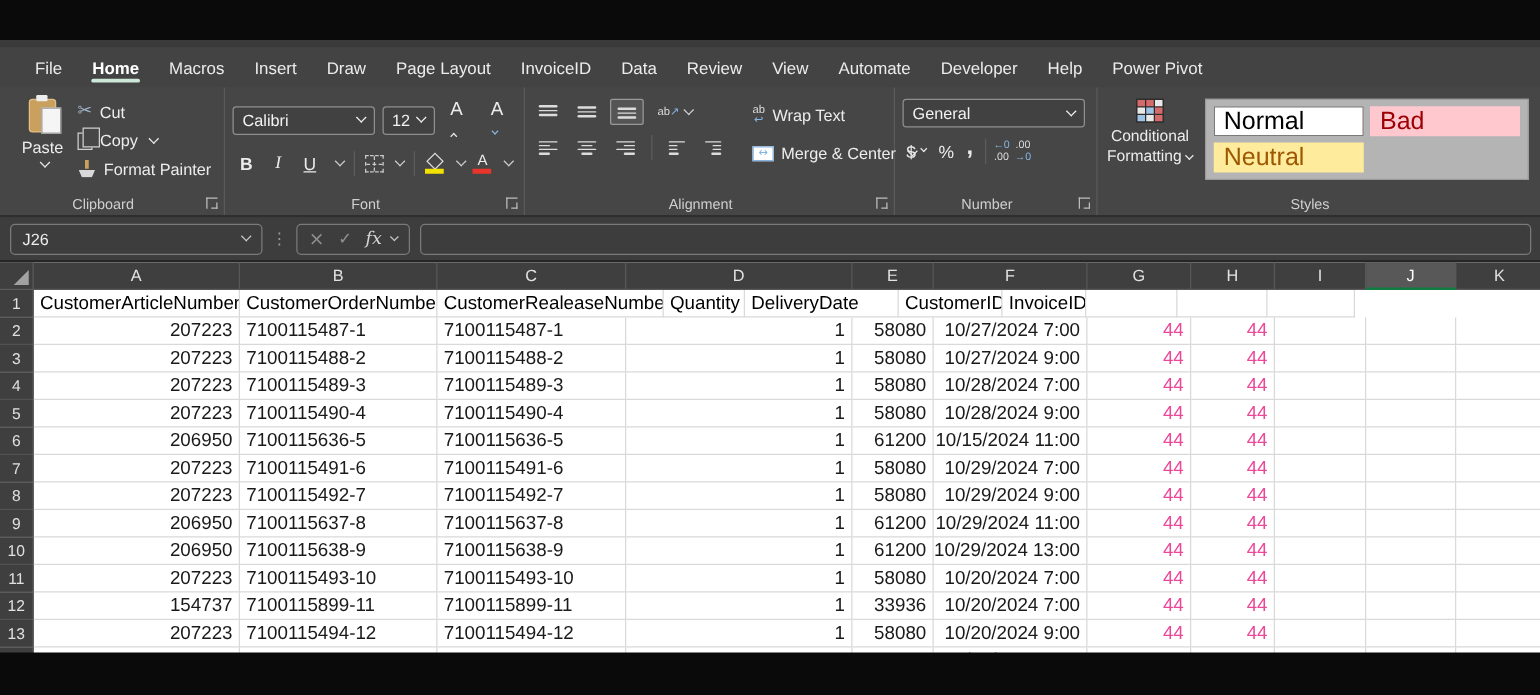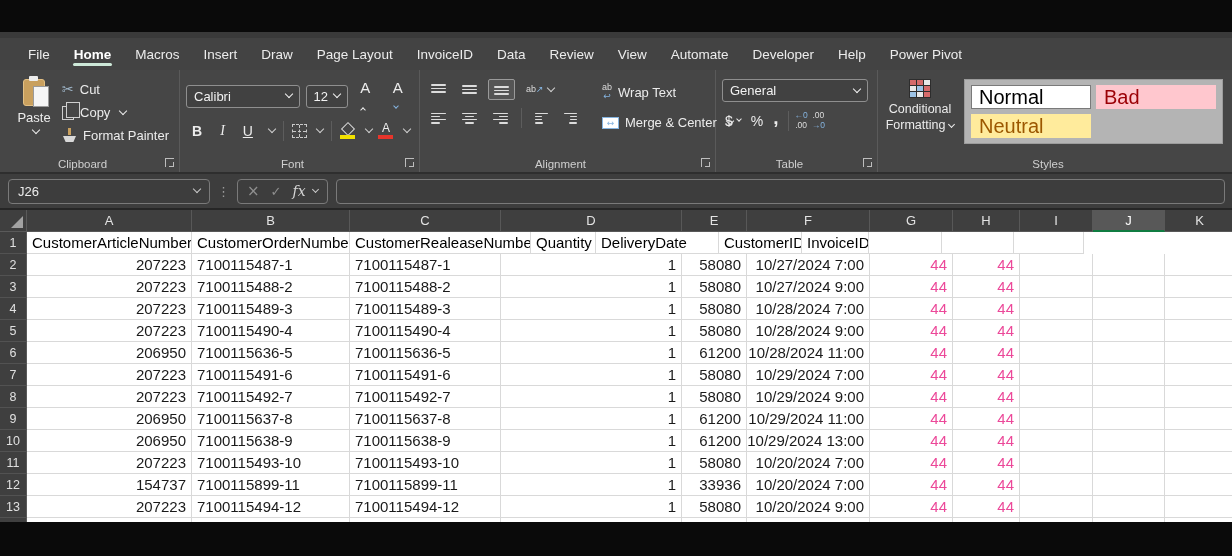--- a/index.html
+++ b/index.html
@@ -347,21 +347,21 @@
           <span class="decbtn">
             <span class="b">←0</span>
             <span>.00</span>
           </span>
           <span class="decbtn">
             <span>.00</span>
             <span class="b">→0</span>
           </span>
         </div>
       </div>
-      <div class="glabel">Table</div>
+      <div class="glabel">Number</div>
       <span class="launcher"></span>
     </div>
 
     <div class="rgroup" style="flex:1;border-right:none">
       <div class="bigbtn">
         <span class="cfic">
             <i class="r"></i>
             <i class="r"></i>
             <i></i>
             <i></i>
@@ -483,21 +483,21 @@
         <div class="g-cell num" style="width: 72px;"></div>
         <div class="g-cell num" style="width: 70px;"></div>
       </div>
       <div class="g-row">
         <div class="g-rowhdr">6</div>
         <div class="g-cell num" style="width: 165px;">206950</div>
         <div class="g-cell" style="width: 158px;">7100115636-5</div>
         <div class="g-cell" style="width: 151px;">7100115636-5</div>
         <div class="g-cell num" style="width: 181px;">1</div>
         <div class="g-cell num" style="width: 65px;">61200</div>
-        <div class="g-cell num" style="width: 123px;">10/28/2024 11:00</div>
+        <div class="g-cell num" style="width: 123px;">10/15/2024 11:00</div>
         <div class="g-cell num muted" style="width: 83px;">44</div>
         <div class="g-cell num muted" style="width: 67px;">44</div>
         <div class="g-cell num" style="width: 73px;"></div>
         <div class="g-cell num" style="width: 72px;"></div>
         <div class="g-cell num" style="width: 70px;"></div>
       </div>
       <div class="g-row">
         <div class="g-rowhdr">7</div>
         <div class="g-cell num" style="width: 165px;">207223</div>
         <div class="g-cell" style="width: 158px;">7100115491-6</div>

